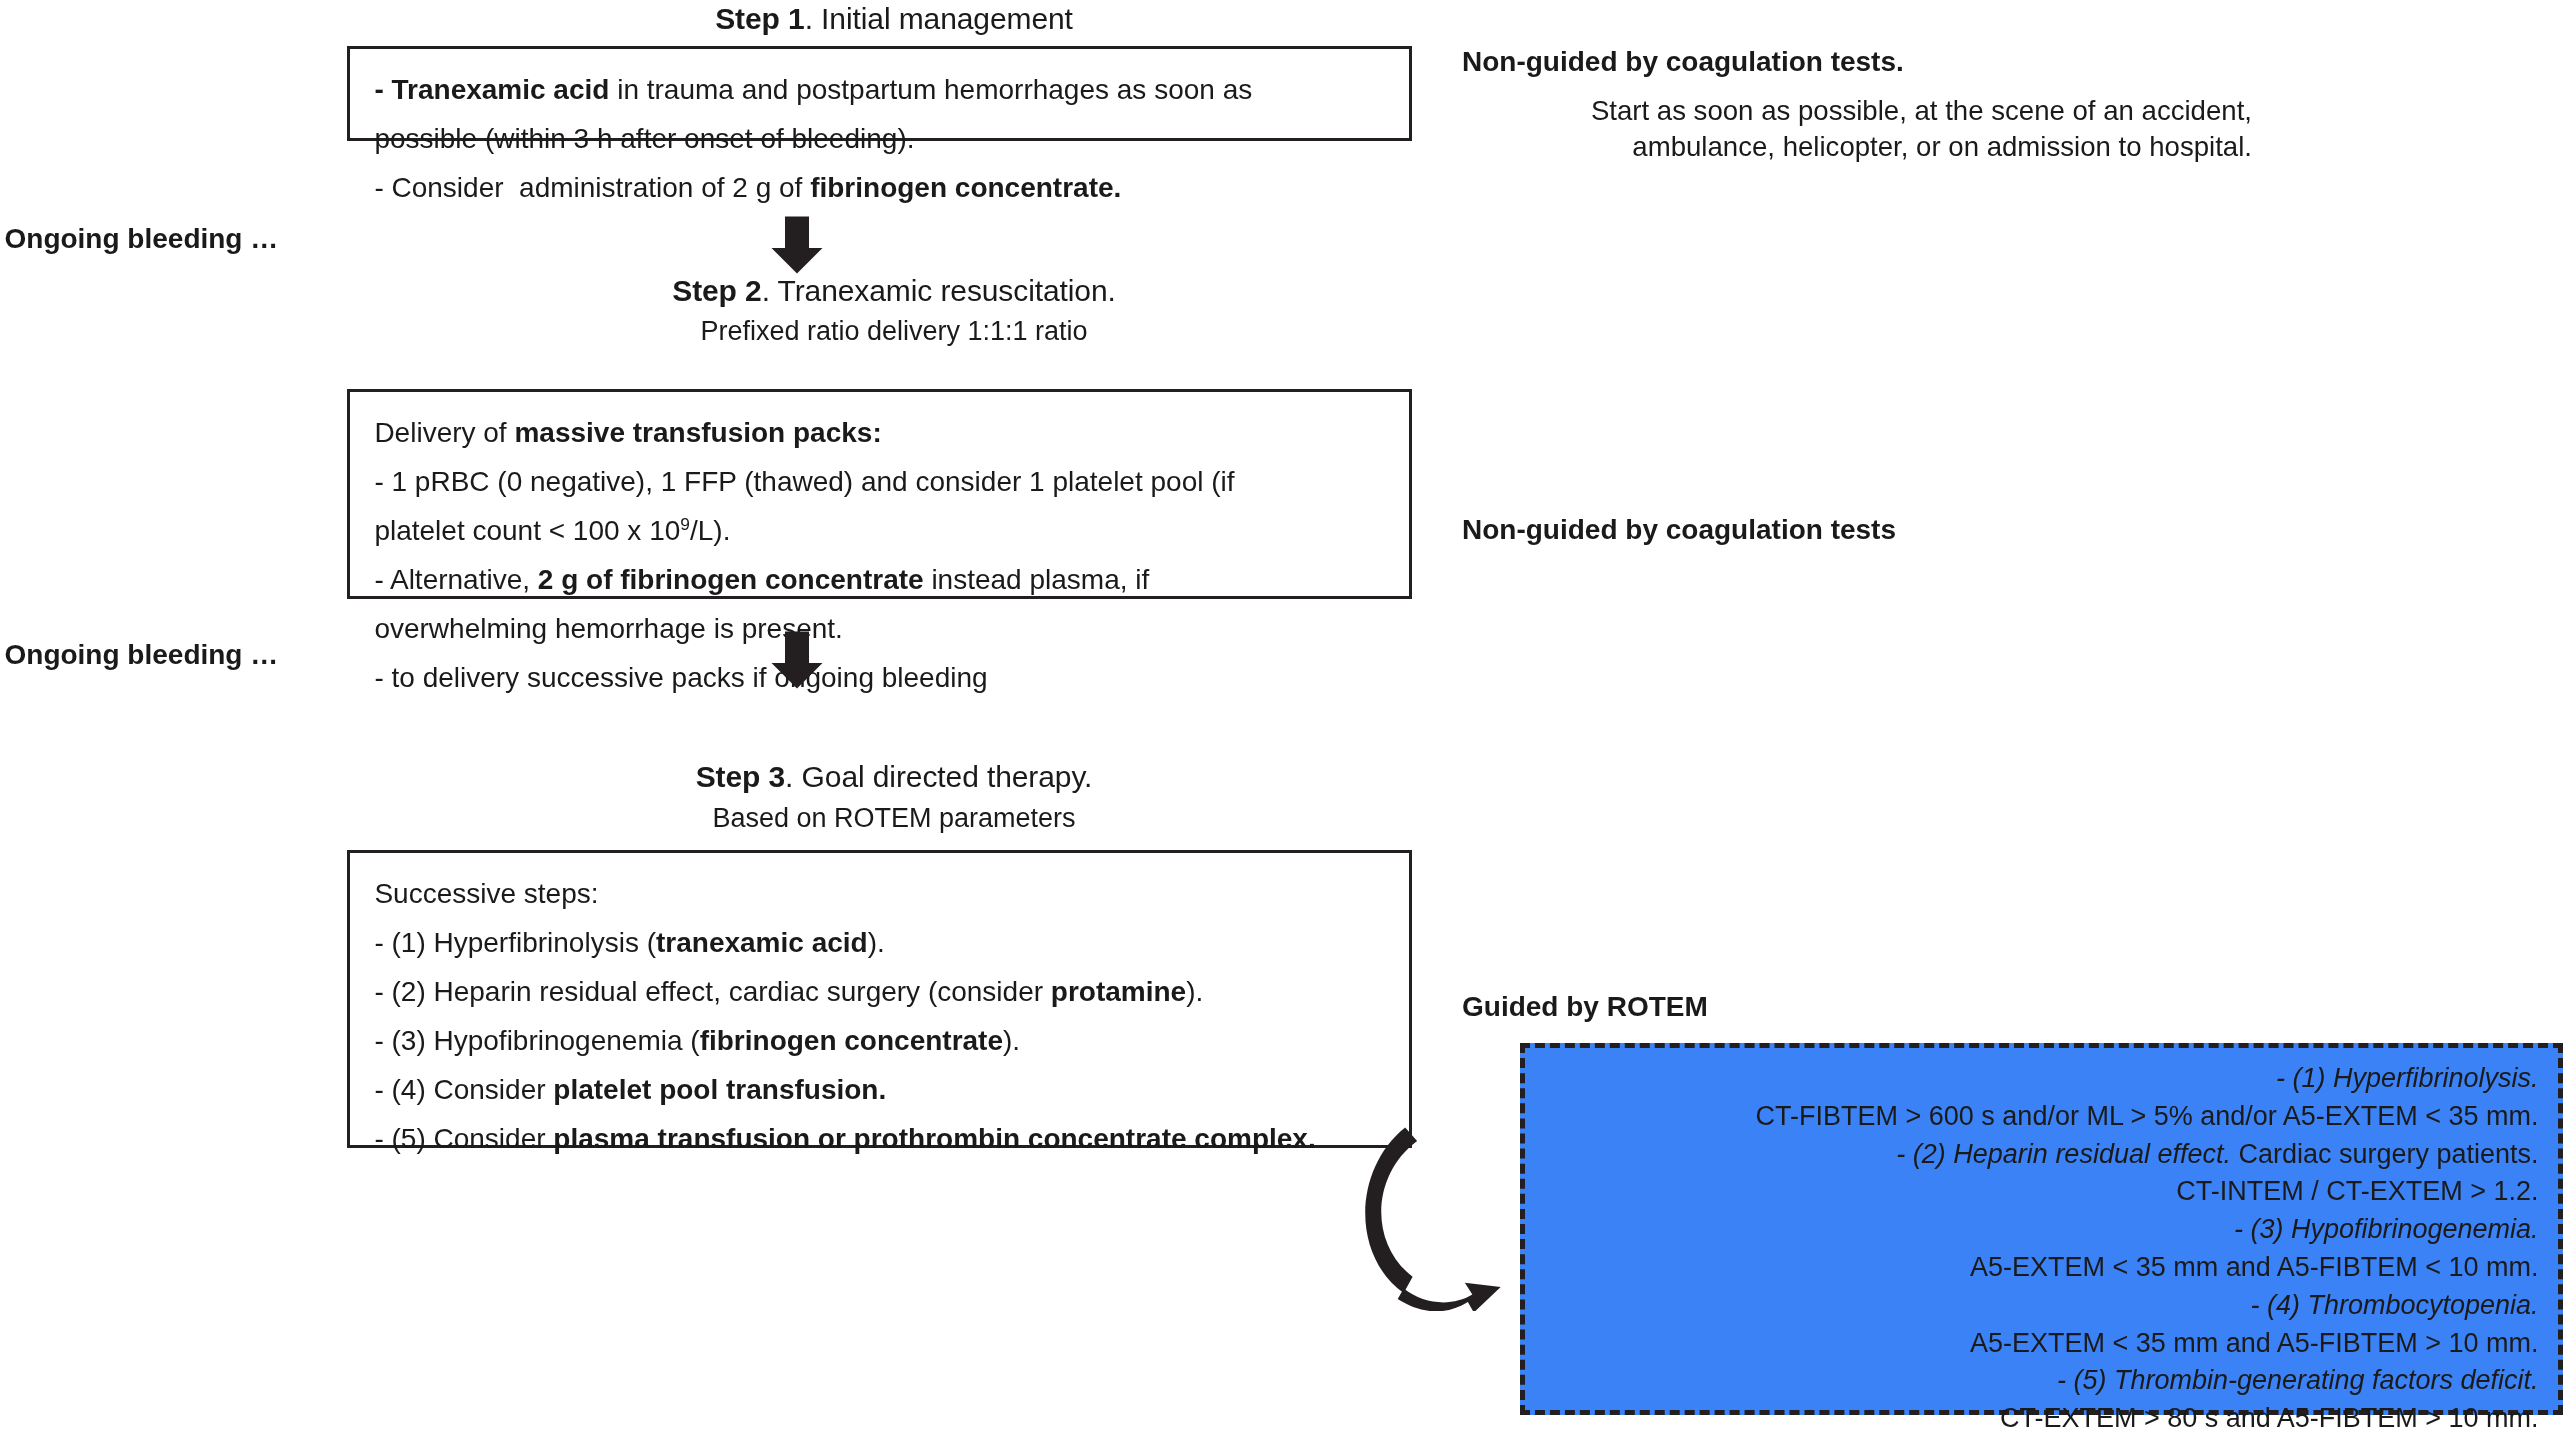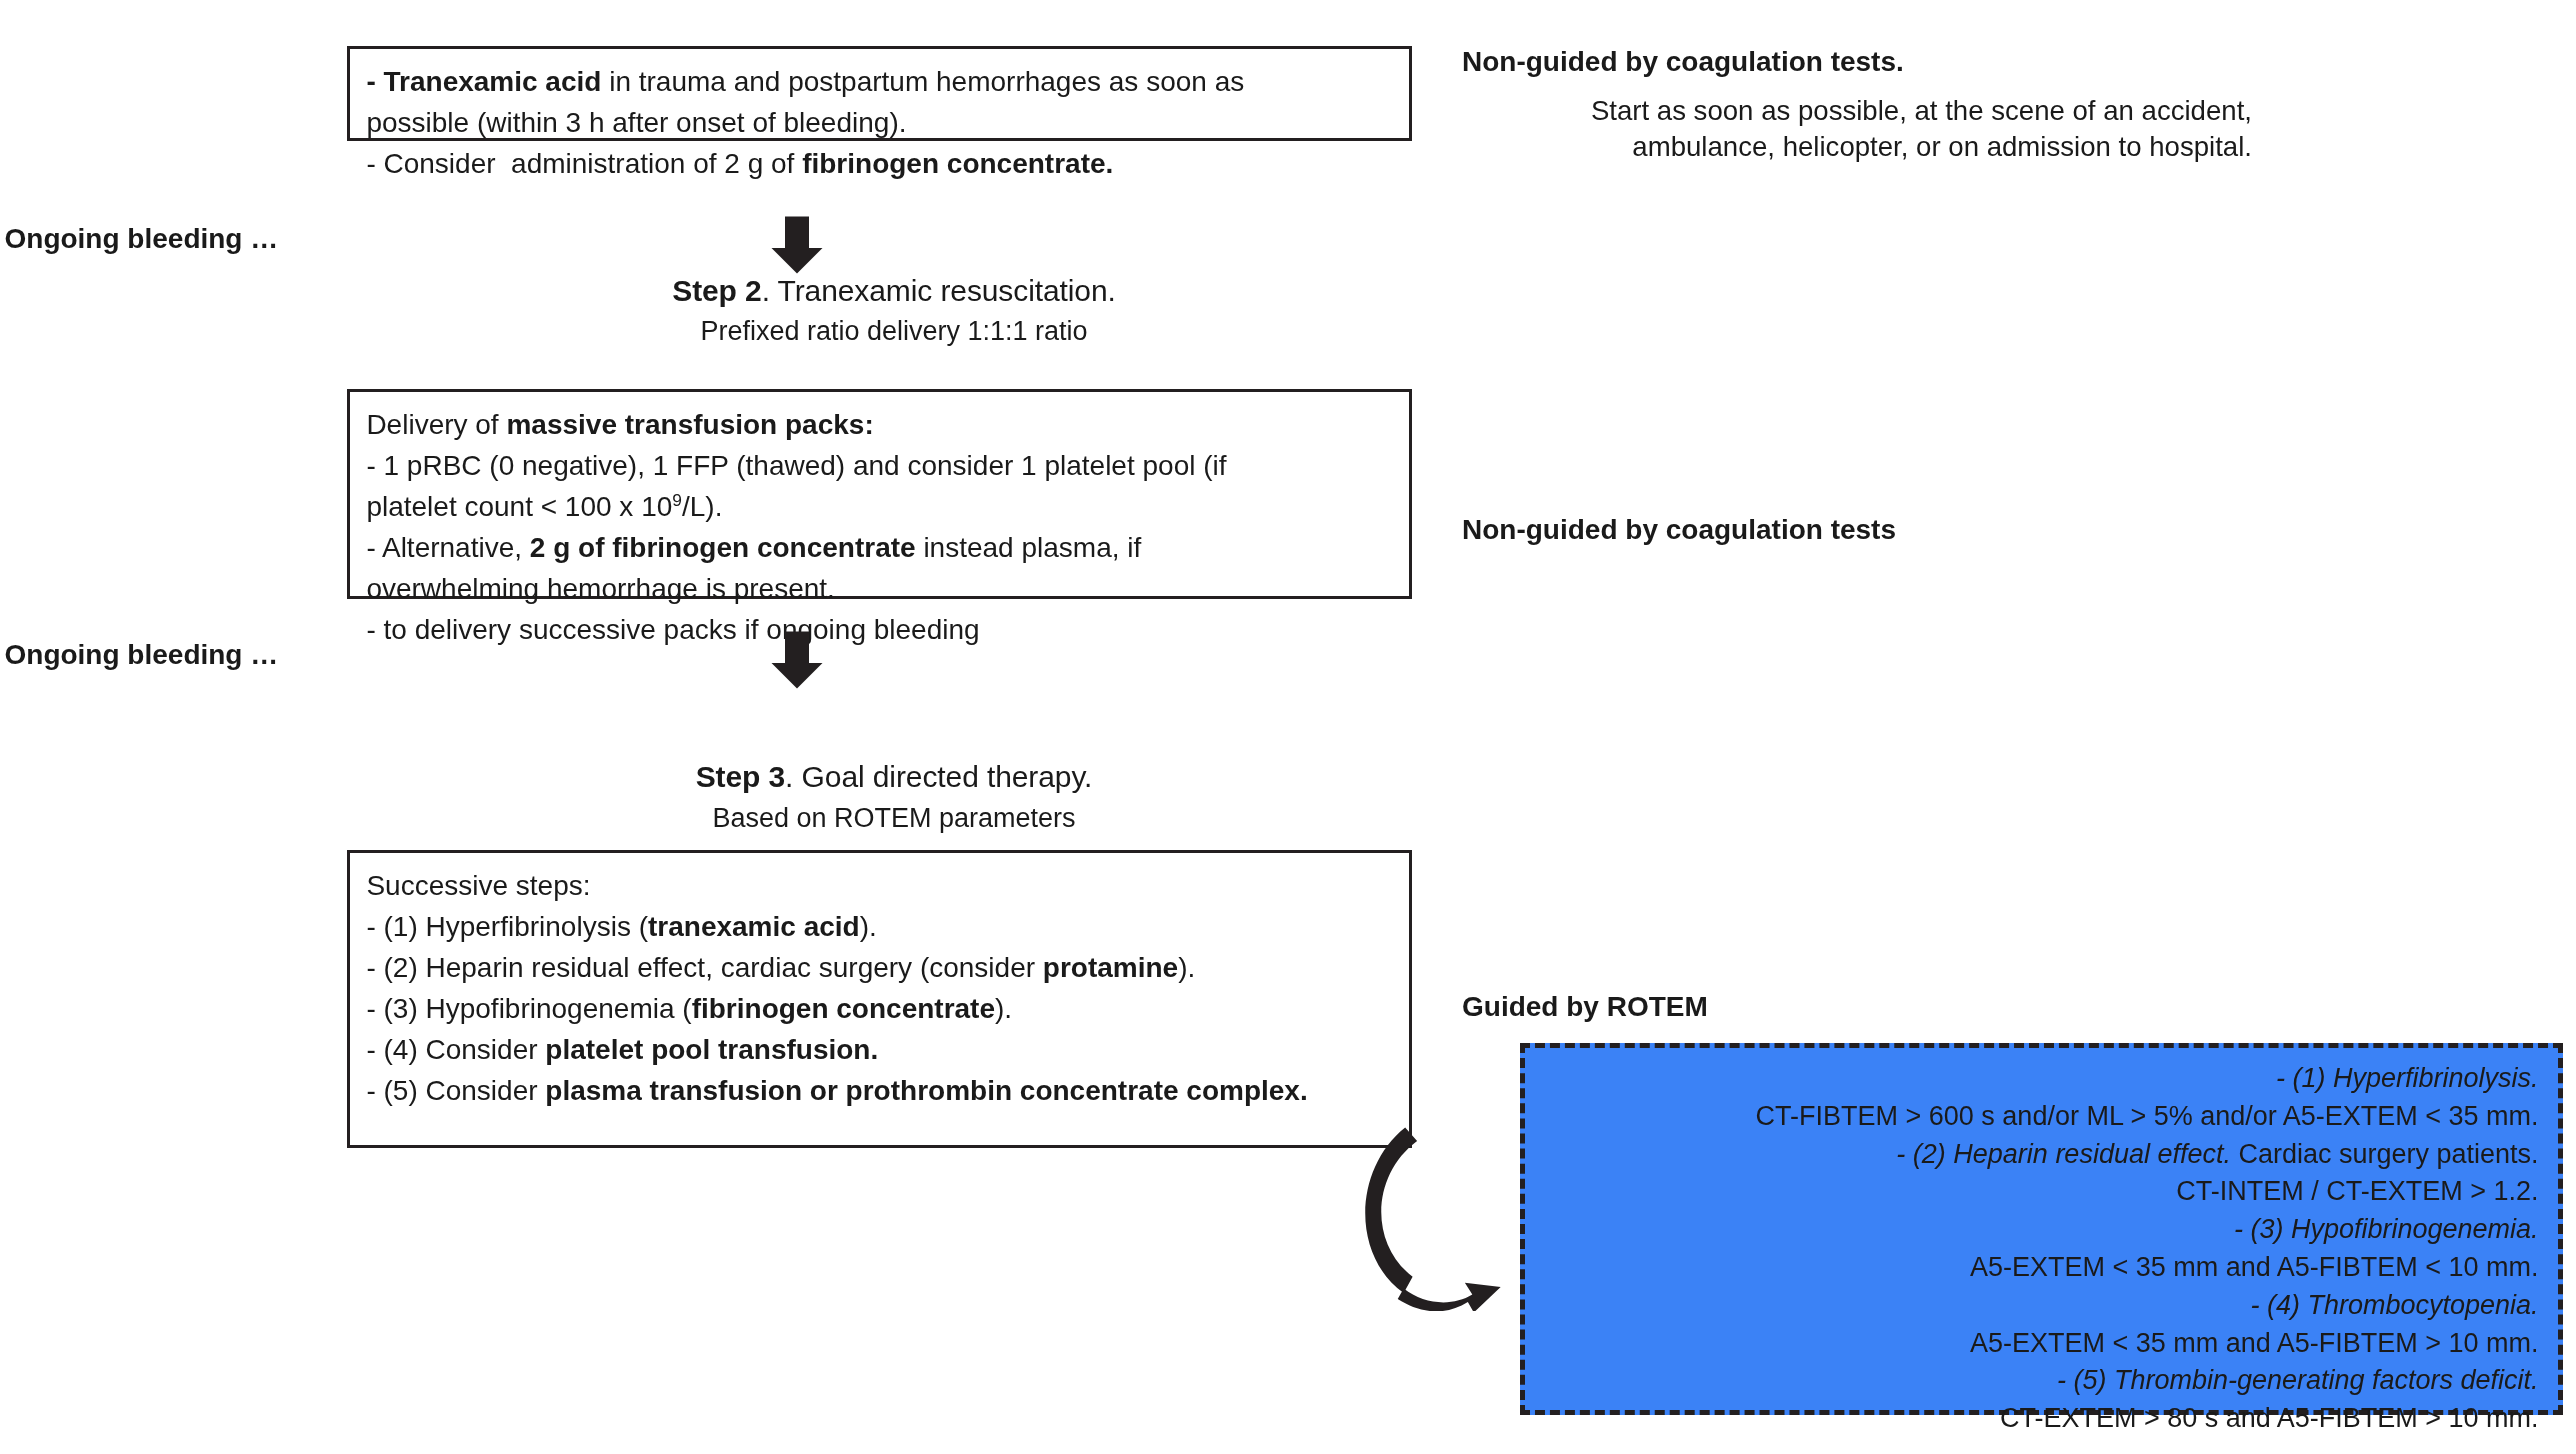--- a/index.html
+++ b/index.html
@@ -58,21 +58,21 @@
   .box {
     border: 3px solid #231f20;
     background: #ffffff;
     box-sizing: border-box;
   }
   .box-inner {
     padding: 13.4px 16.4px 10.4px 16.4px;
     font-size: 28px;
     line-height: 1.46;
   }
-  .box-inner p { margin: 0; }
+  .box-inner p { margin: 8px; }
   .box-inner b { font-weight: 700; }
   sup { font-size: 0.62em; vertical-align: super; line-height: 0; }
 
   
   .dashed-box {
     border: 5.2px dashed #231f20;
     background: #3b82f6;
     box-sizing: border-box;
     text-align: right;
   }
@@ -87,20 +87,23 @@
 
   
   .down-arrow { display: block; }
   .curved-arrow { display: block; }
 </style>
 </head>
 <body>
 
 <div id="canvas">
 
+  <div class="abs step-title" style="left:447px; top:1.5px; width:894px;">
+    <b>Step 1</b><span>. Initial management</span>
+  </div>
 
   <div class="abs box" style="left:347px; top:46px; width:1065px; height:95px;">
     <div class="box-inner">
       <p><b>- Tranexamic acid</b> in trauma and postpartum hemorrhages as soon as</p>
       <p>possible (within 3 h after onset of bleeding).</p>
       <p>- Consider&nbsp; administration of 2 g of <b>fibrinogen concentrate.</b></p>
     </div>
   </div>
 
   <div class="abs" style="left:1462px; top:46px; width:790px;">

